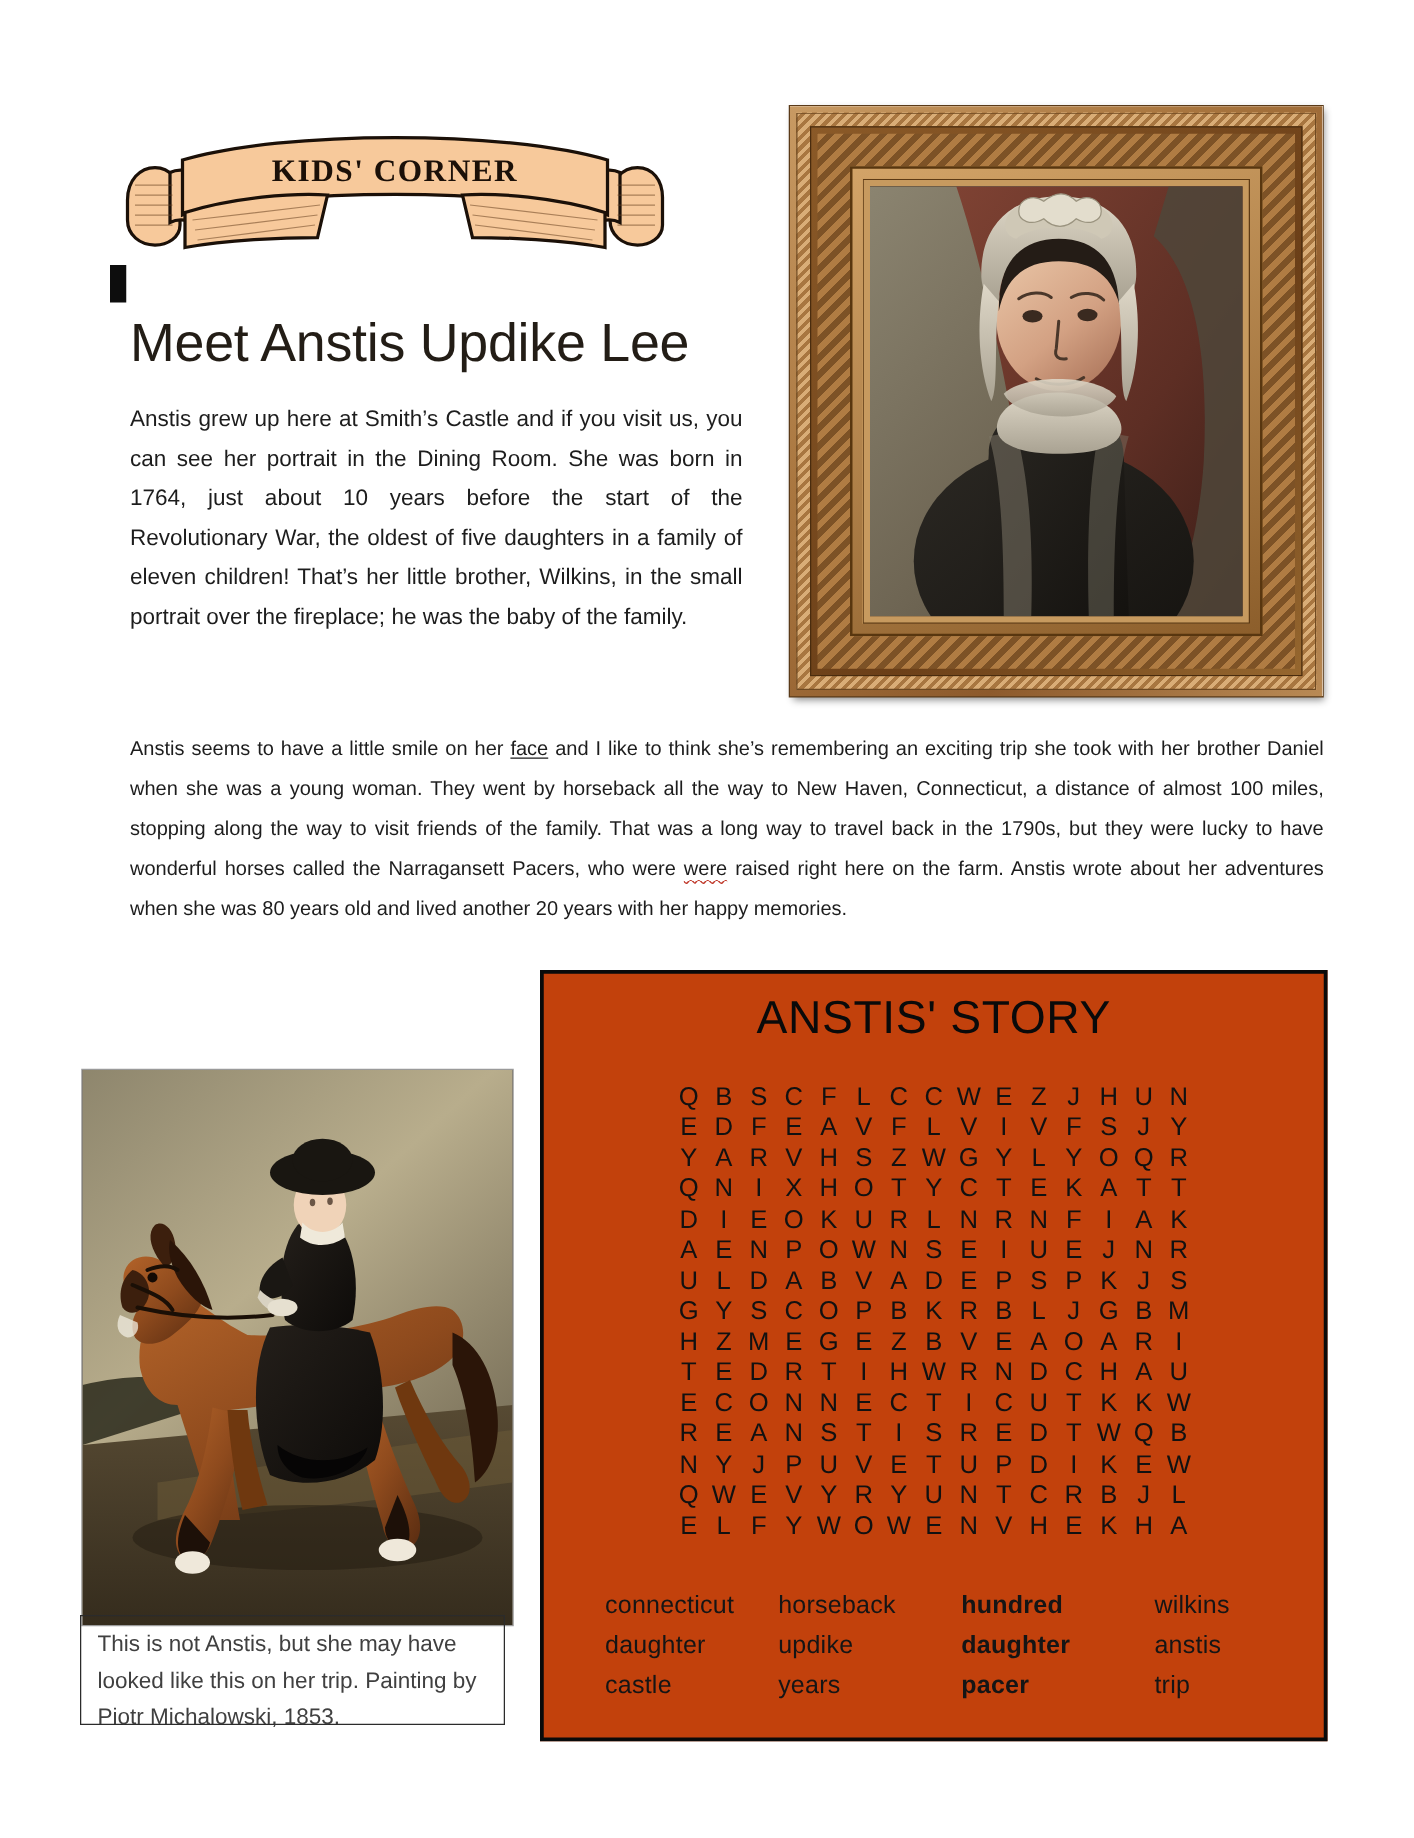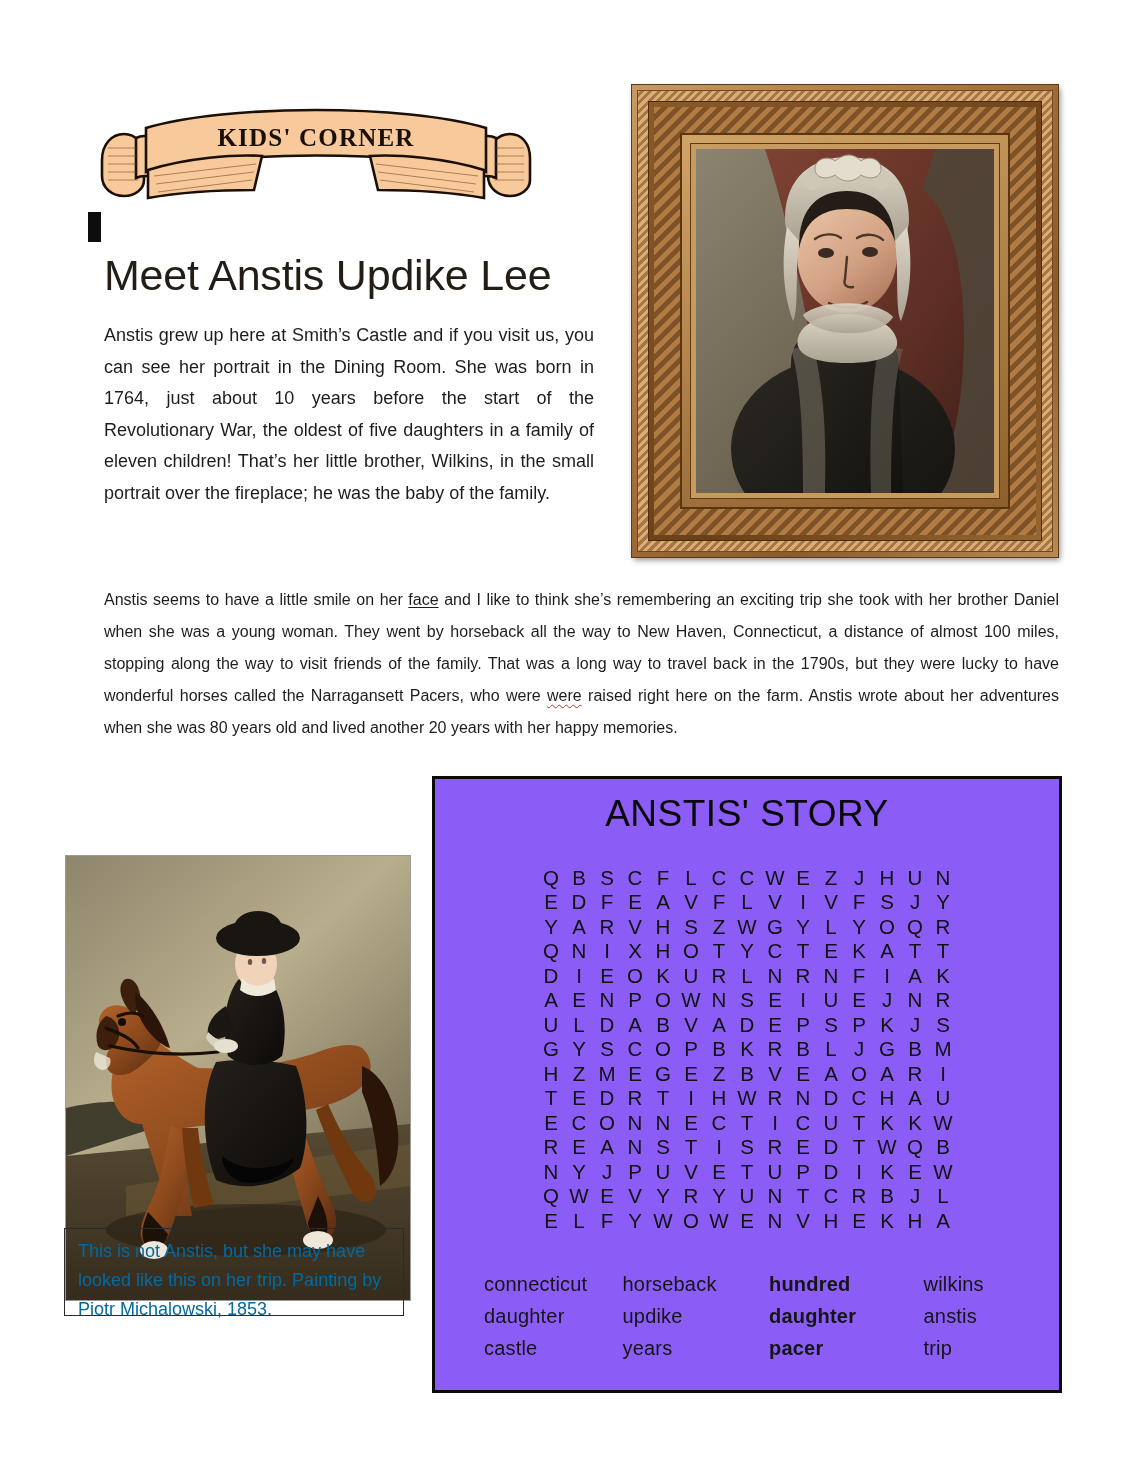--- a/index.html
+++ b/index.html
@@ -79,30 +79,30 @@
 
   
   #horse-image{
     position:absolute;left:66px;top:856px;width:344px;height:444px;
     overflow:hidden;background:#6b6151;box-shadow:0 0 0 1px #9a9a9a;
   }
   #horse-image svg{display:block;width:100%;height:100%;}
 
   
   #caption-box{
-    position:absolute;left:64px;top:1228px;width:340px;height:88px;
+    position:absolute;left:64px;top:1292px;width:340px;height:88px;
     border:1px solid #2b2b2b;box-sizing:border-box;
     padding:8px 13px 0 13px;
-    font-size:18px;line-height:29px;color:#0369a1;
+    font-size:18px;line-height:29px;color:#404040;
   }
 
   
   #wordsearch-panel{
     position:absolute;left:432px;top:776px;width:630px;height:617px;
-    border:3px solid #0a0a0a;box-sizing:border-box;background:#8b5cf6;
+    border:3px solid #0a0a0a;box-sizing:border-box;background:#c2410c;
   }
   #ws-title{
     margin-top:14px;text-align:center;
     font-size:37px;letter-spacing:0.5px;font-weight:400;color:#0a0a0a;
   }
   #ws-grid{
     margin:30px auto 0 auto;
     display:grid;grid-template-columns:repeat(15,28px);
     justify-content:center;
   }

